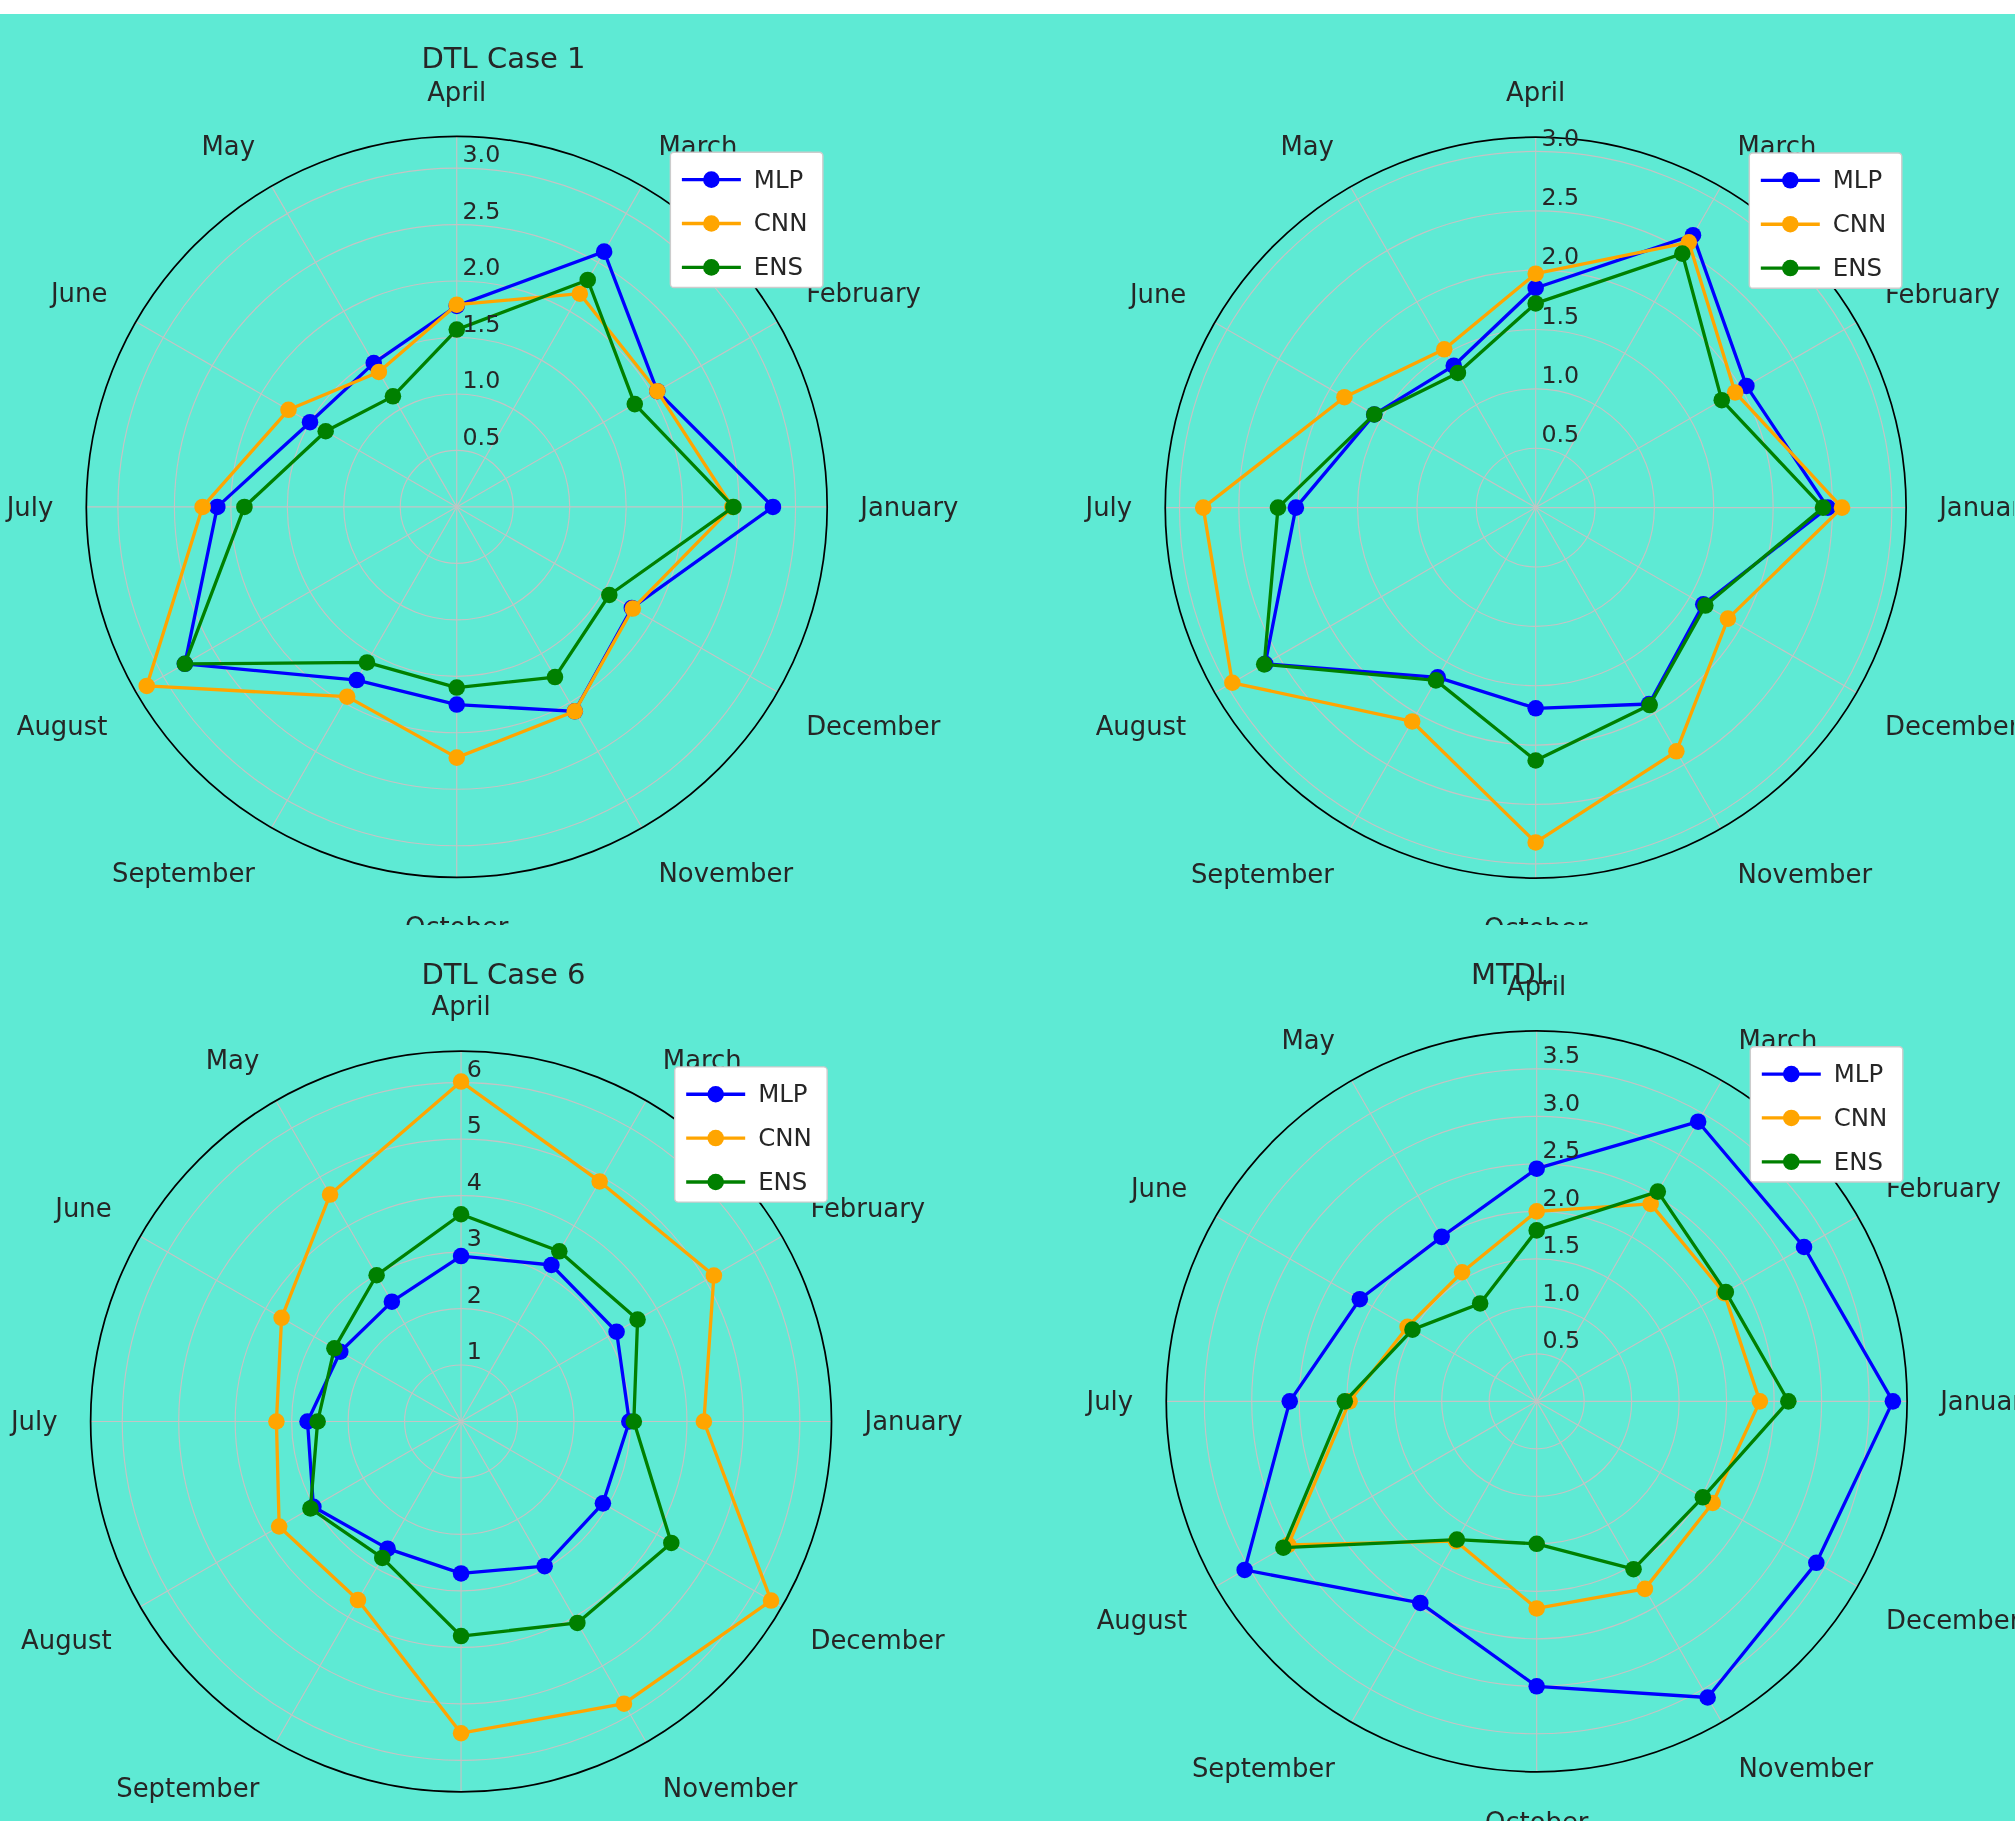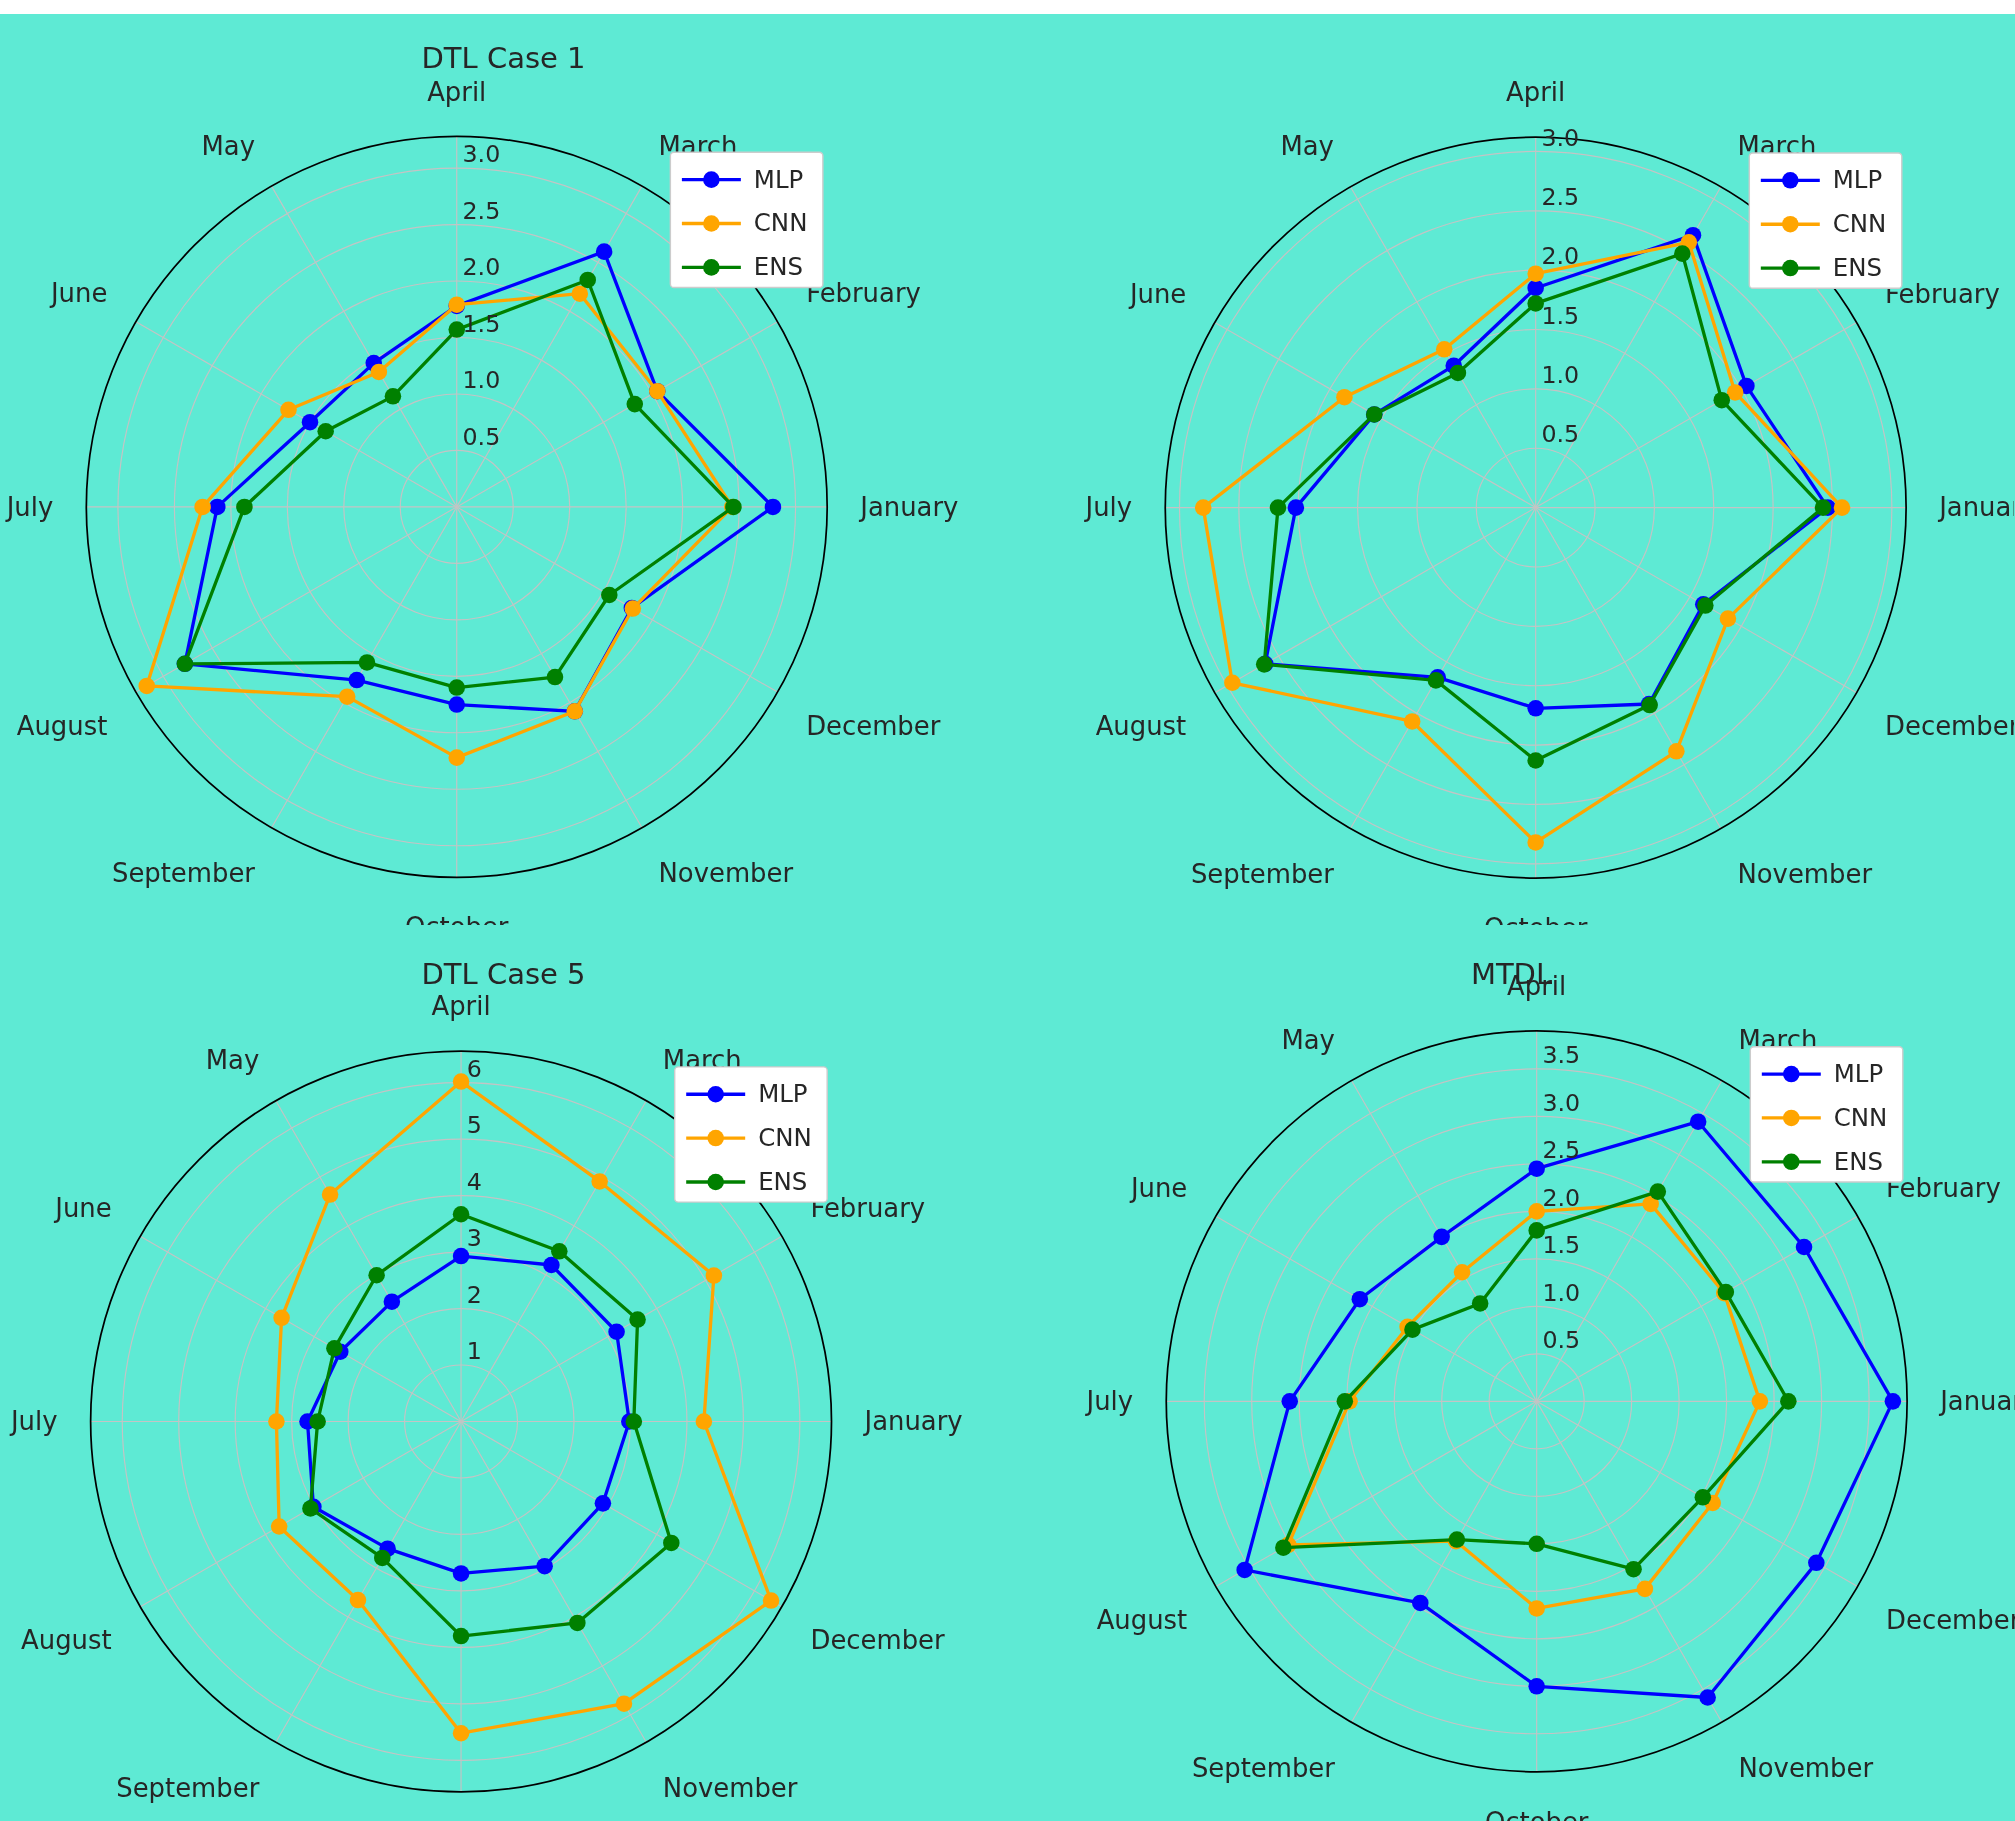--- a/index.html
+++ b/index.html
@@ -193,21 +193,21 @@
           <line x1="1048" y1="292" x2="1130" y2="292" stroke="#ffa500" stroke-width="4.6"></line>
           <circle cx="1089" cy="292" r="11.5" fill="#ffa500"></circle>
           <text x="1148" y="303" font-size="34" fill="#262626" text-anchor="start" font-family="DejaVu Sans, Liberation Sans, sans-serif">CNN</text>
           <line x1="1048" y1="353" x2="1130" y2="353" stroke="#008000" stroke-width="4.6"></line>
           <circle cx="1089" cy="353" r="11.5" fill="#008000"></circle>
           <text x="1148" y="364" font-size="34" fill="#262626" text-anchor="start" font-family="DejaVu Sans, Liberation Sans, sans-serif">ENS</text>
         </g>
       </svg>
   </div>
   <div class="panel t2">
-    <div class="chart-title" style="top:32px">DTL Case 5</div>
+    <div class="chart-title" style="top:32px">DTL Case 6</div>
     <svg width="1007" height="911" viewBox="0 0 1400 1266">
         <circle cx="641" cy="690" r="78.50609756097562" fill="none" stroke="#c4c4c4" stroke-width="1.6"></circle>
         <circle cx="641" cy="690" r="157.01219512195124" fill="none" stroke="#c4c4c4" stroke-width="1.6"></circle>
         <circle cx="641" cy="690" r="235.51829268292687" fill="none" stroke="#c4c4c4" stroke-width="1.6"></circle>
         <circle cx="641" cy="690" r="314.0243902439025" fill="none" stroke="#c4c4c4" stroke-width="1.6"></circle>
         <circle cx="641" cy="690" r="392.5304878048781" fill="none" stroke="#c4c4c4" stroke-width="1.6"></circle>
         <circle cx="641" cy="690" r="471.03658536585374" fill="none" stroke="#c4c4c4" stroke-width="1.6"></circle>
         <line x1="641" y1="690" x2="1156" y2="690" stroke="#c4c4c4" stroke-width="1.6"></line>
         <line x1="641" y1="690" x2="1087.003082948986" y2="432.50000000000006" stroke="#c4c4c4" stroke-width="1.6"></line>
         <line x1="641" y1="690" x2="898.5" y2="243.99691705101412" stroke="#c4c4c4" stroke-width="1.6"></line>

